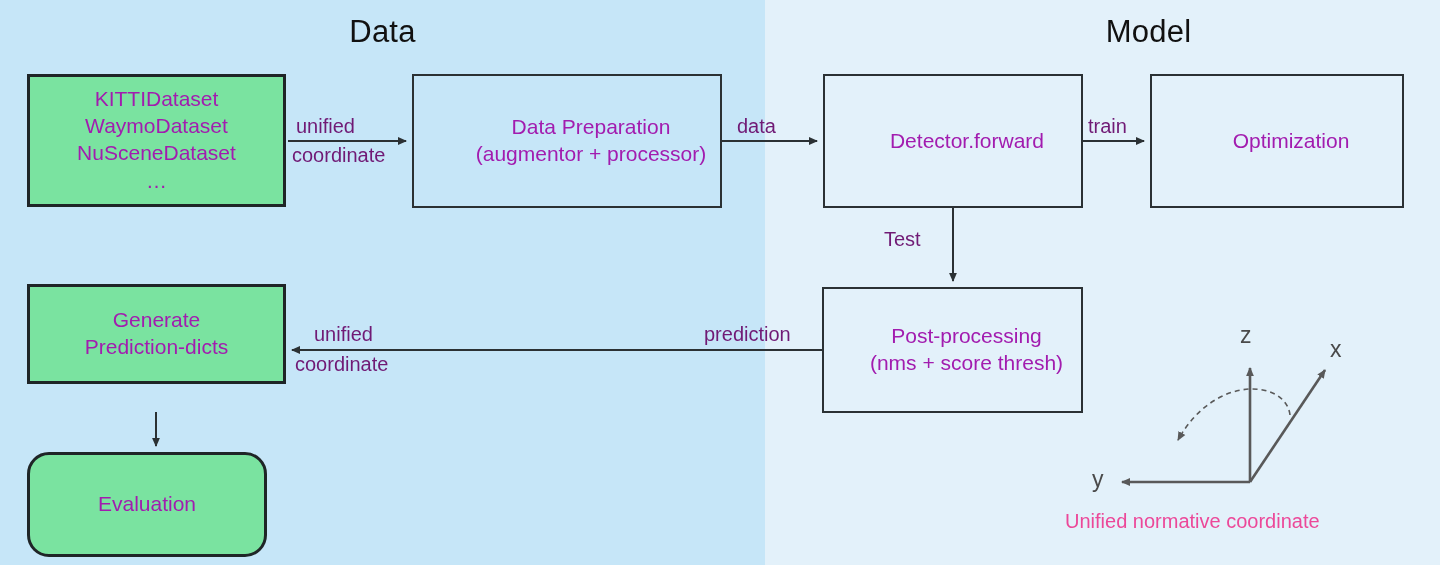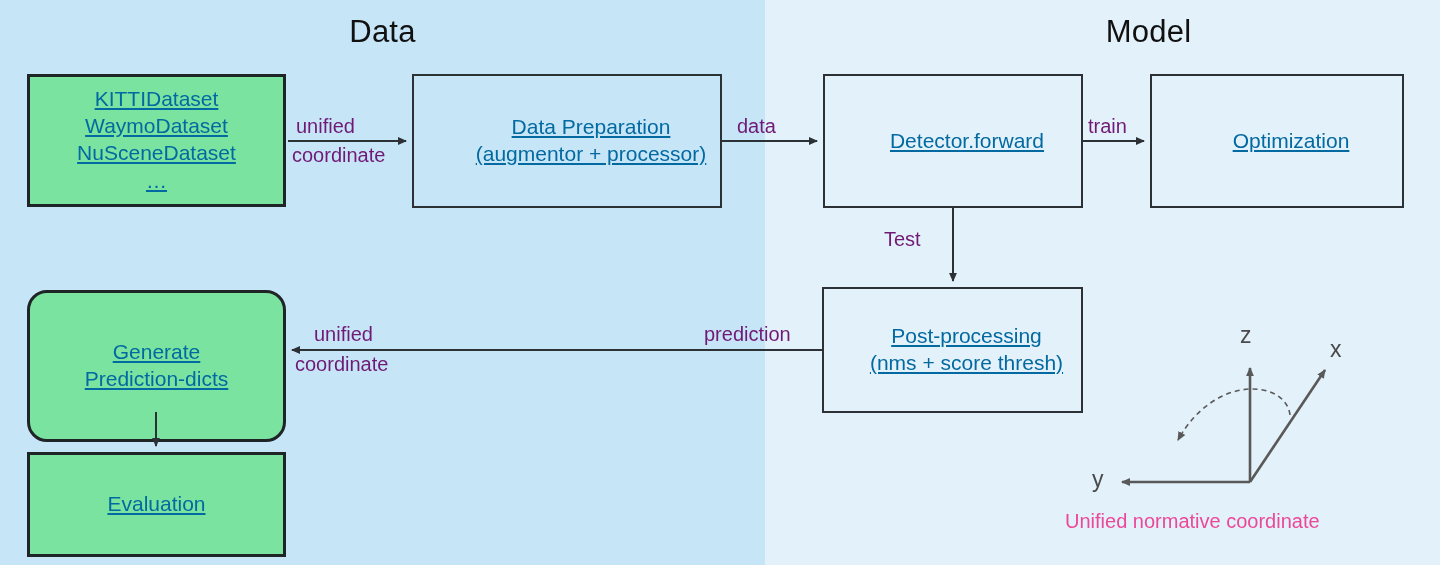--- a/index.html
+++ b/index.html
@@ -5,21 +5,21 @@
   html,body{margin:0;padding:0;}
   body{width:1440px;height:565px;font-family:"Liberation Sans",sans-serif;overflow:hidden;background:#fff;}
   #stage{position:relative;width:1440px;height:565px;overflow:hidden;}
   .panel{position:absolute;top:0;height:565px;}
   #panel-data{left:0;width:765px;background:#c6e6f8;}
   #panel-model{left:765px;width:675px;background:#e3f1fa;}
   .panel-title{position:absolute;font-size:31px;color:#111;letter-spacing:.2px;white-space:nowrap;}
   #title-data{left:0;width:765px;top:14px;text-align:center;}
   #title-model{left:765px;width:767px;top:14px;text-align:center;}
   .node{position:absolute;box-sizing:border-box;display:flex;align-items:center;justify-content:center;
-        text-align:center;line-height:1.28;color:#0369a1;text-decoration:underline;}
+        text-align:center;line-height:1.28;color:#a21caf;}
   .node-green{background:#7ae3a0;border:3px solid #1f2527;font-size:21px;}
   .node-blue-l{background:#c6e6f8;border:2.5px solid #2b3134;font-size:21px;padding-left:48px;}
   .node-blue-r{background:#e3f1fa;border:2.5px solid #2b3134;font-size:21px;padding-left:28px;}
   .edge-label{position:absolute;font-size:20px;color:#701a75;white-space:nowrap;line-height:1.2;}
   svg.overlay{position:absolute;left:0;top:0;width:1440px;height:565px;pointer-events:none;}
   .coord-caption{position:absolute;font-size:20px;color:#ec4899;white-space:nowrap;}
   .axis-label{position:absolute;font-size:23px;color:#4a4a4a;white-space:nowrap;}
 </style>
 </head>
 <body>
@@ -56,28 +56,28 @@
     <div>Optimization</div>
   </div>
 
   <div class="node node-blue-r" style="left:822px;top:287px;width:261px;height:126px;">
     <div>
       <div>Post-processing</div>
       <div>(nms + score thresh)</div>
     </div>
   </div>
 
-  <div class="node node-green" style="left:27px;top:290px;width:259px;height:152px;border-radius:20px;">
+  <div class="node node-green" style="left:27px;top:284px;width:259px;height:100px;">
     <div>
       <div>Generate</div>
       <div>Prediction-dicts</div>
     </div>
   </div>
 
-  <div class="node node-green" style="left:27px;top:452px;width:259px;height:105px;">
+  <div class="node node-green" style="left:27px;top:452px;width:240px;height:105px;border-radius:22px;">
     <div>Evaluation</div>
   </div>
 
   <svg class="overlay" viewBox="0 0 1440 565">
     <defs>
       <marker id="ah" markerWidth="9" markerHeight="9" refX="8" refY="4.5" orient="auto" markerUnits="userSpaceOnUse">
         <path d="M0,0.6 L9,4.5 L0,8.4 z" fill="#2b3134"></path>
       </marker>
       <marker id="ahg" markerWidth="9" markerHeight="9" refX="8" refY="4.5" orient="auto" markerUnits="userSpaceOnUse">
         <path d="M0,0.6 L9,4.5 L0,8.4 z" fill="#595959"></path>

